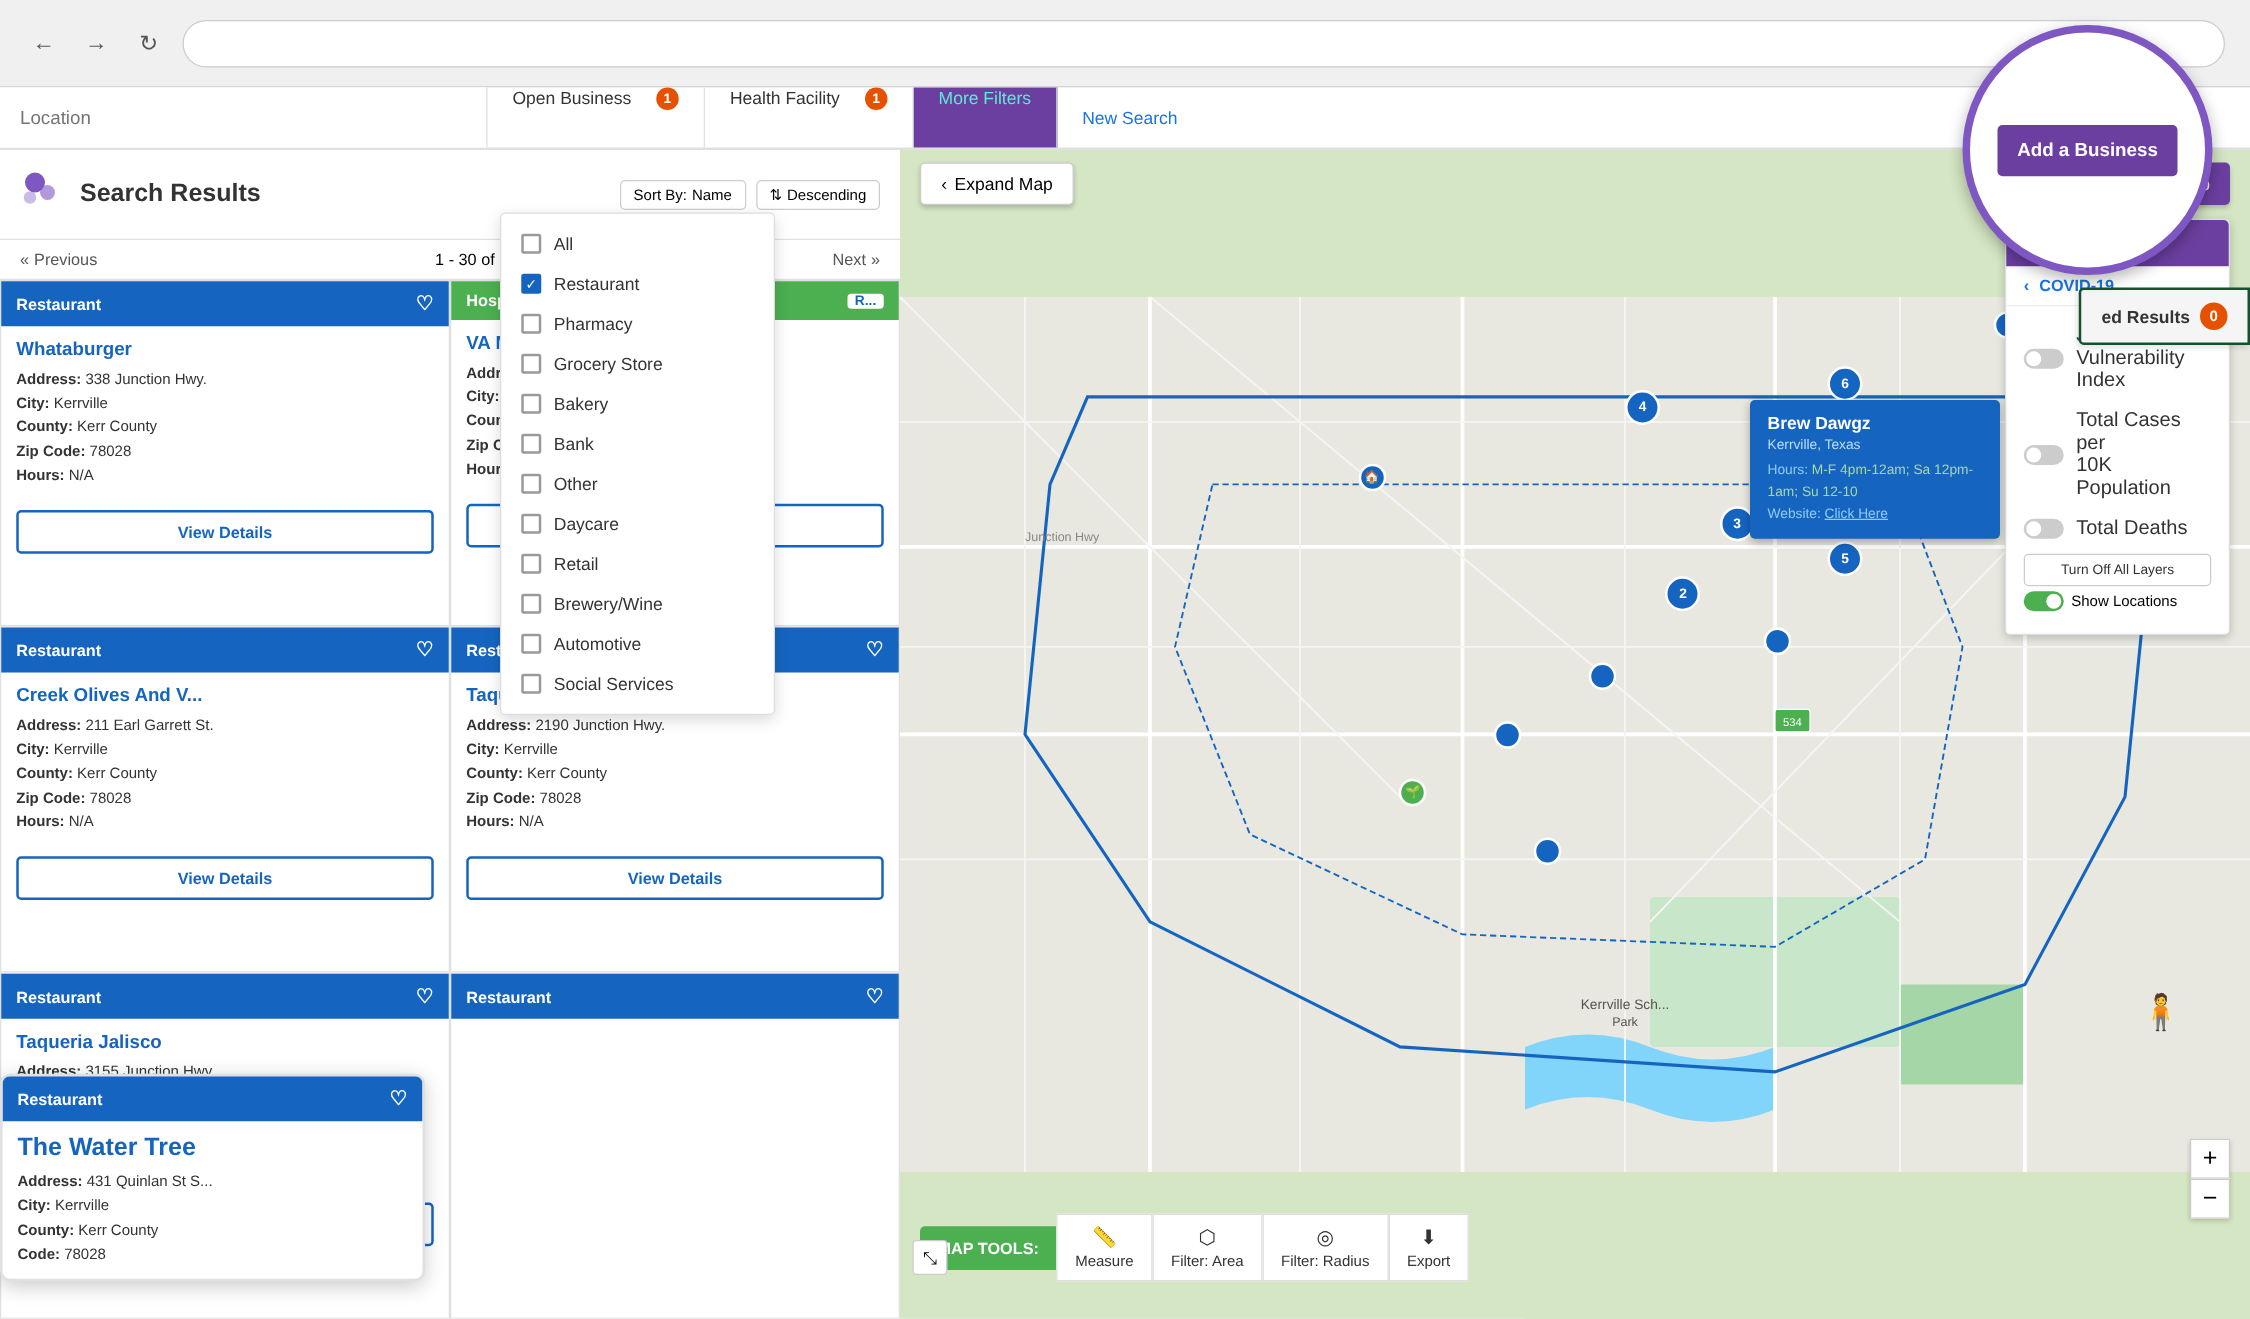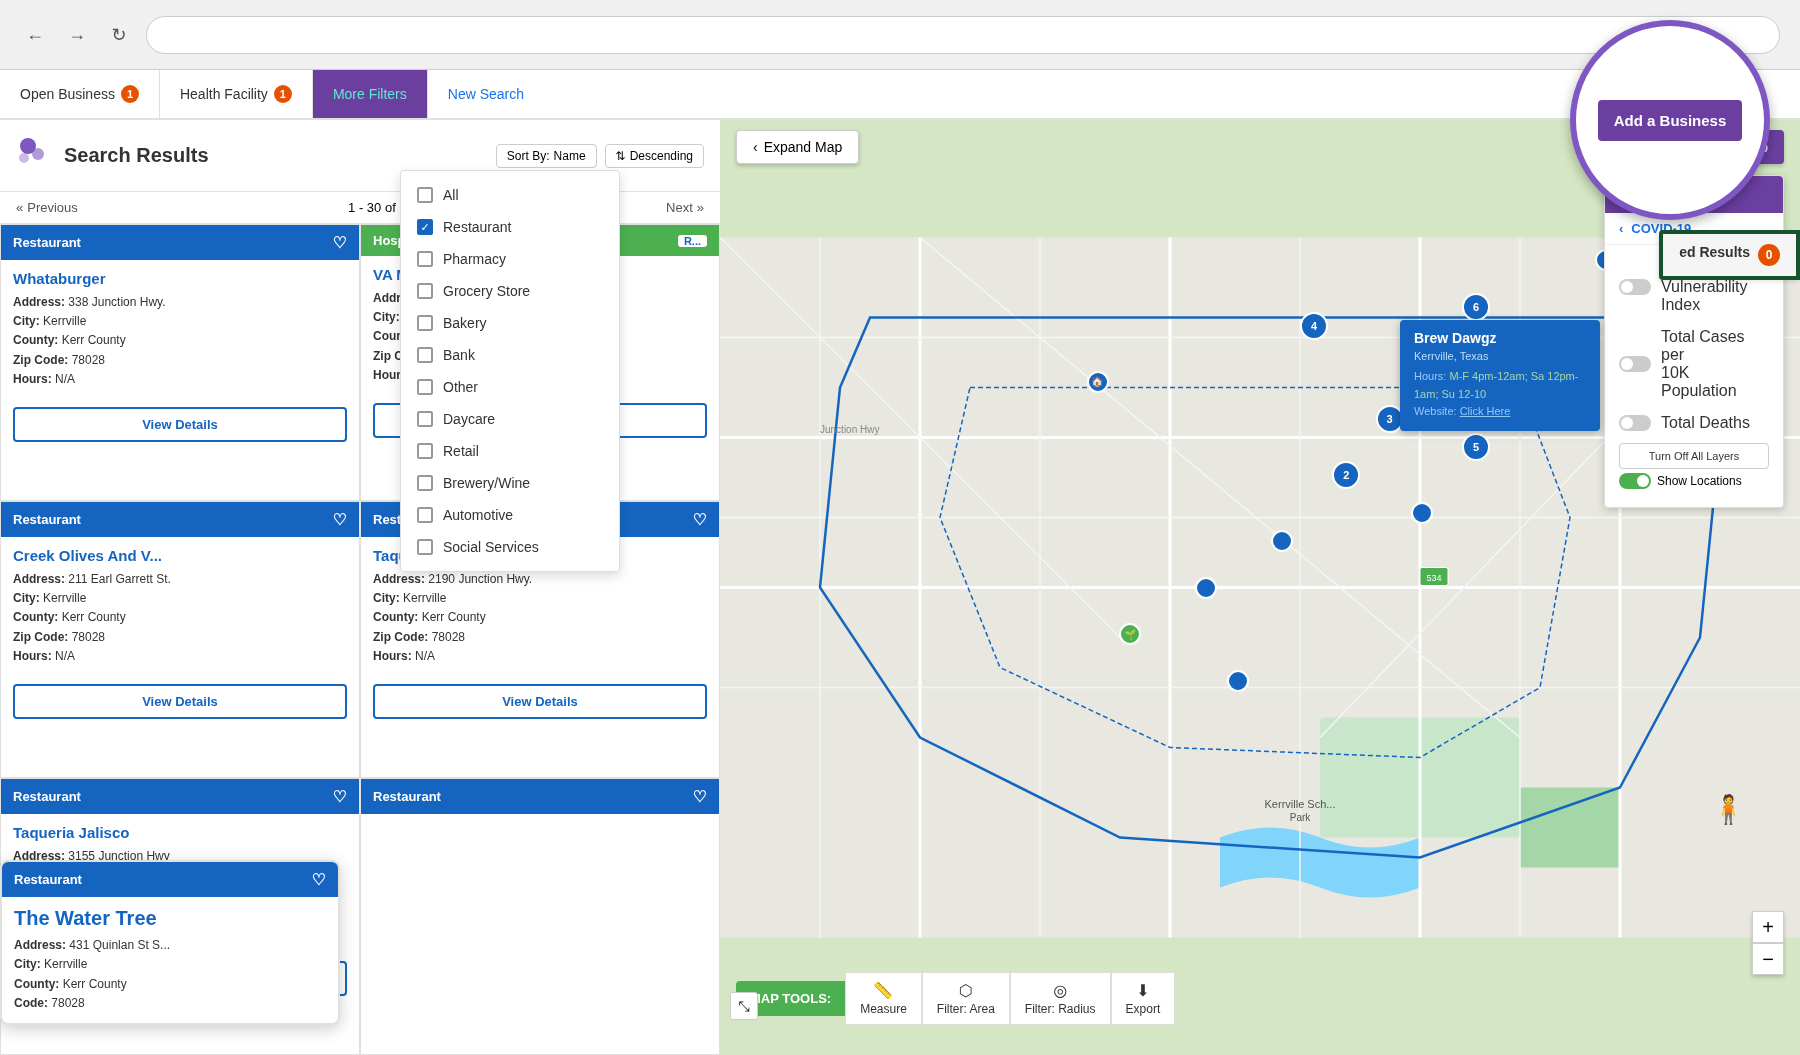--- a/index.html
+++ b/index.html
@@ -99,22 +99,22 @@
     }
     .filter-tab {
       padding: 0 20px;
       border: none;
       background: none;
       font-size: 14px;
       cursor: pointer;
       position: relative;
       color: #333;
       display: flex;
-      align-items: center;
-      gap: 6px;
+      align-items: flex-start;
+      gap: 20px;
       border-right: 1px solid #e0e0e0;
     }
     .filter-tab.active {
       background: #6b3fa0;
       color: #5eead4;
     }
     .badge {
       background: #e65100;
       color: white;
       border-radius: 50%;
@@ -600,20 +600,21 @@
   <button class="browser-btn">←</button>
   <button class="browser-btn">→</button>
   <button class="browser-btn">↻</button>
   <input class="address-bar" type="text" value="" style="">
 </div>
 
 <div class="app-container">
 
 
   <div class="filter-bar">
+    <input class="location-input" type="text" placeholder="Location" style="">
     <div class="filter-tabs">
       <button class="filter-tab">
         <span>Open Business</span>
         <span class="badge">1</span>
       </button>
       <button class="filter-tab">
         <span>Health Facility</span>
         <span class="badge">1</span>
       </button>
       <button class="filter-tab active">
@@ -976,16 +977,16 @@
       <span>County:</span> Kerr County<br>
       <span>Code:</span> 78028
     </div>
   </div>
 </div>
 
 <div style="position:fixed; top:20px; right:30px; width:200px; height:200px; background:white; border-radius:50%; border:6px solid #7e57c2; display:flex; align-items:center; justify-content:center; box-shadow:0 4px 12px rgba(0,0,0,0.3); z-index:300;">
   <button style="background:#6b3fa0; border:none; border-radius:4px; padding:12px 16px; color:white; font-size:15px; font-weight:bold; cursor:pointer;">Add a Business</button>
 </div>
 
-<div style="position:fixed; top:230px; right:0; background:#f5f5f5; border:4px solid #14532d; border-radius:4px 0 0 4px; padding:10px 16px; display:flex; align-items:flex-start; gap:8px; font-size:14px; font-weight:bold; color:#333; z-index:201; box-shadow:-2px 2px 4px rgba(0,0,0,0.1);">
+<div style="position:fixed; top:230px; right:0; background:#f5f5f5; border:2px solid #14532d; border-radius:4px 0 0 4px; padding:10px 16px; display:flex; align-items:center; gap:8px; font-size:14px; font-weight:bold; color:#333; z-index:201; box-shadow:-2px 2px 4px rgba(0,0,0,0.1);">
   <span>ed Results</span>
   <div class="saved-badge">0</div>
 </div>
 
 </body></html>

